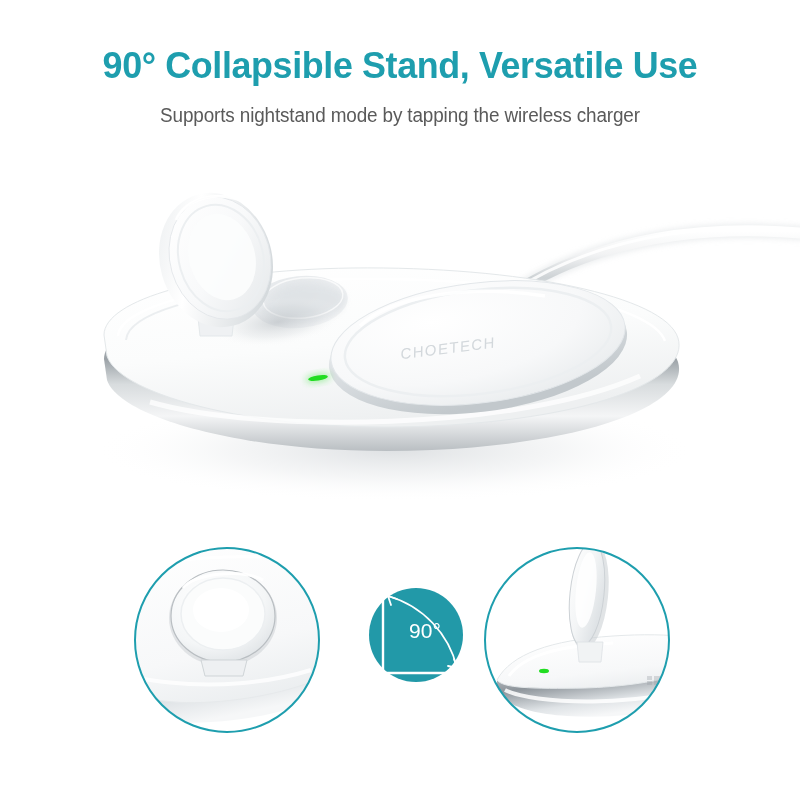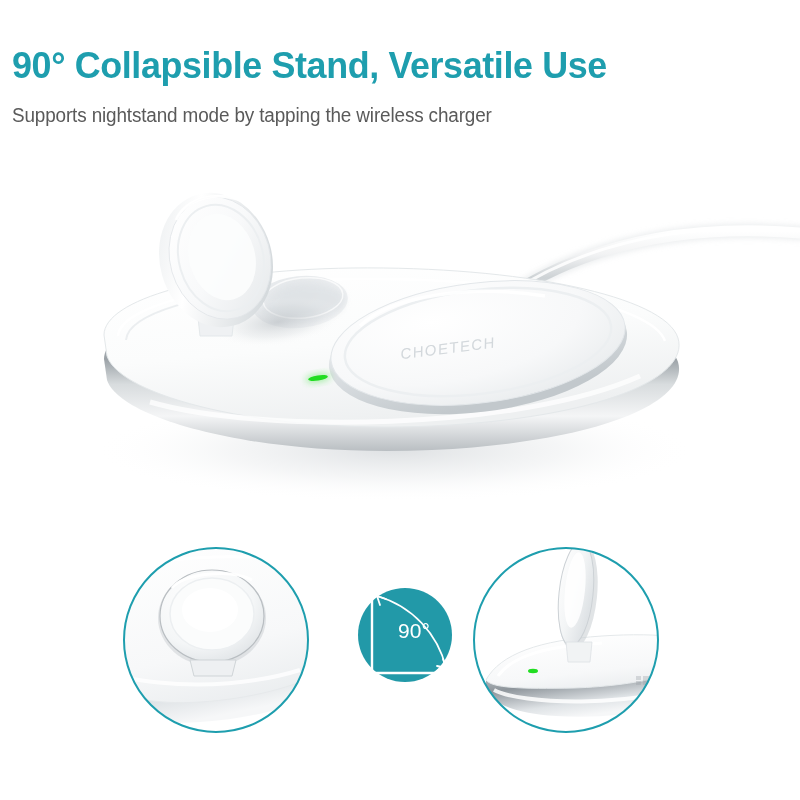--- a/index.html
+++ b/index.html
@@ -14,21 +14,21 @@
     overflow: hidden;
     font-family: "Liberation Sans", sans-serif;
     -webkit-font-smoothing: antialiased;
   }
 
   
   #header-block {
     position: absolute;
     top: 0; left: 0;
     width: 800px;
-    text-align: left;
+    text-align: center;
   }
   #page-title {
     margin: 0;
     padding-top: 45px;
     font-size: 37px;
     font-weight: bold;
     letter-spacing: -0.4px;
     color: #1E9EAE;
     white-space: nowrap;
     transform: scaleX(0.97);
@@ -51,21 +51,21 @@
     left: 0;
     width: 800px;
     height: 380px;
   }
   #hero-svg { display: block; }
 
   
   #callout-row {
     position: absolute;
     top: 530px;
-    left: 0;
+    left: 11px;
     width: 712px;
     height: 225px;
   }
   #callouts-svg { display: block; }
 
   .angle-badge-text {
     font-family: "Liberation Sans", sans-serif;
     font-size: 21px;
     fill: #ffffff;
   }

